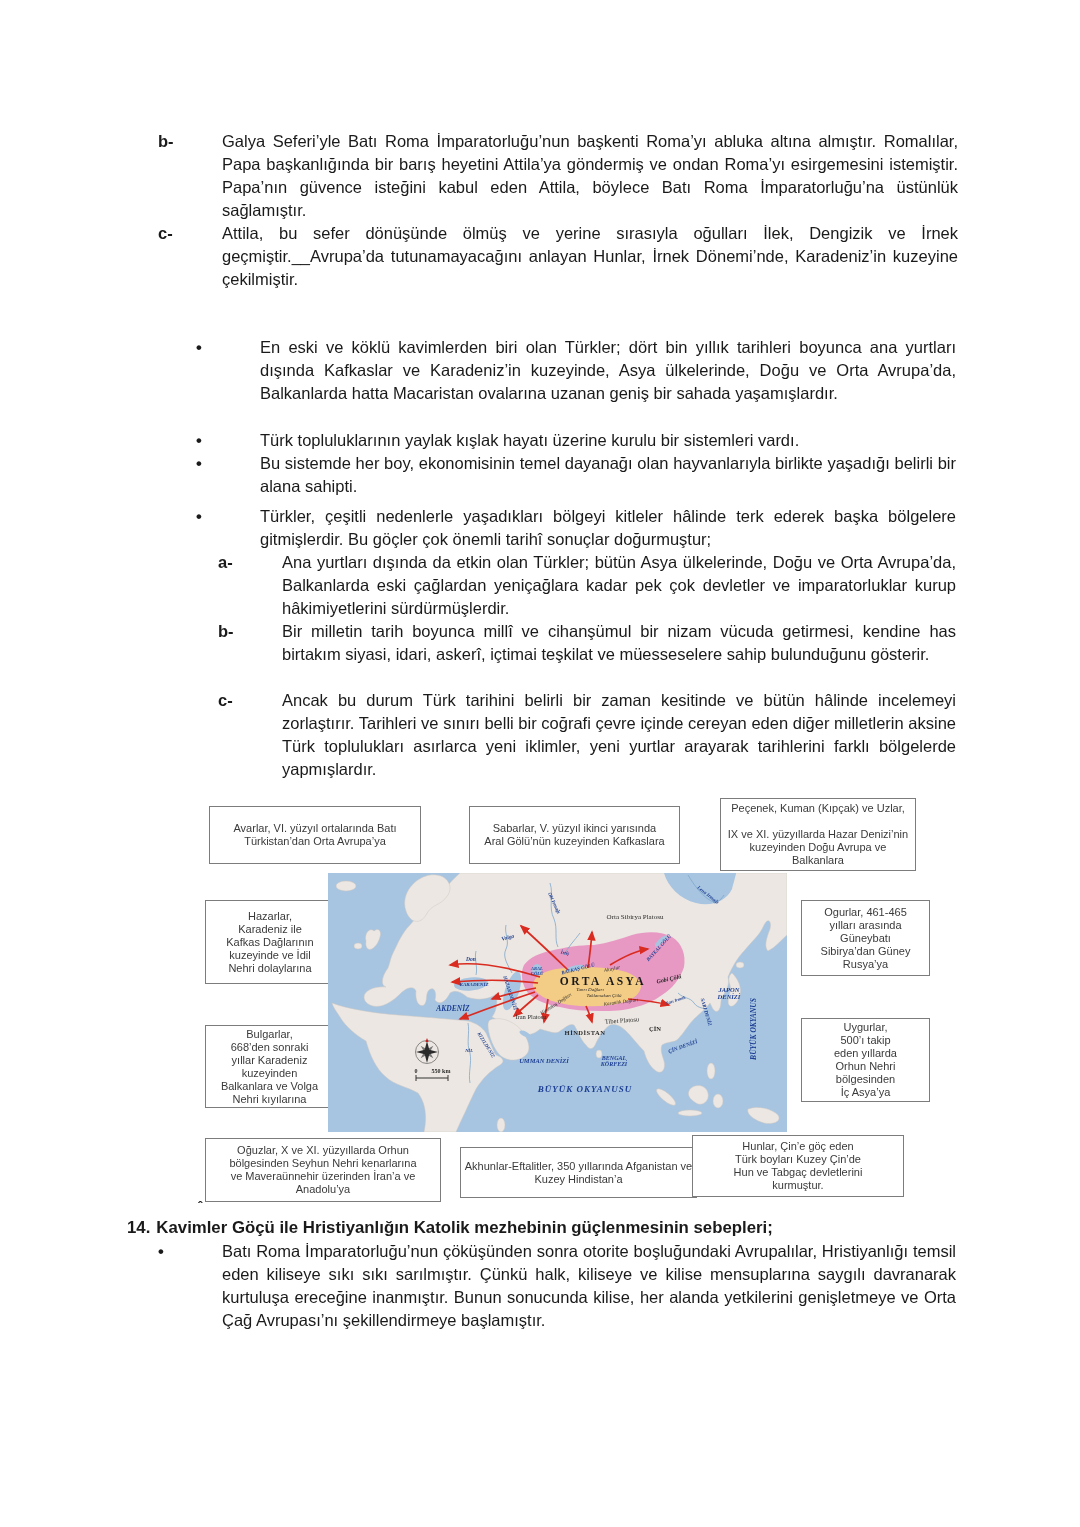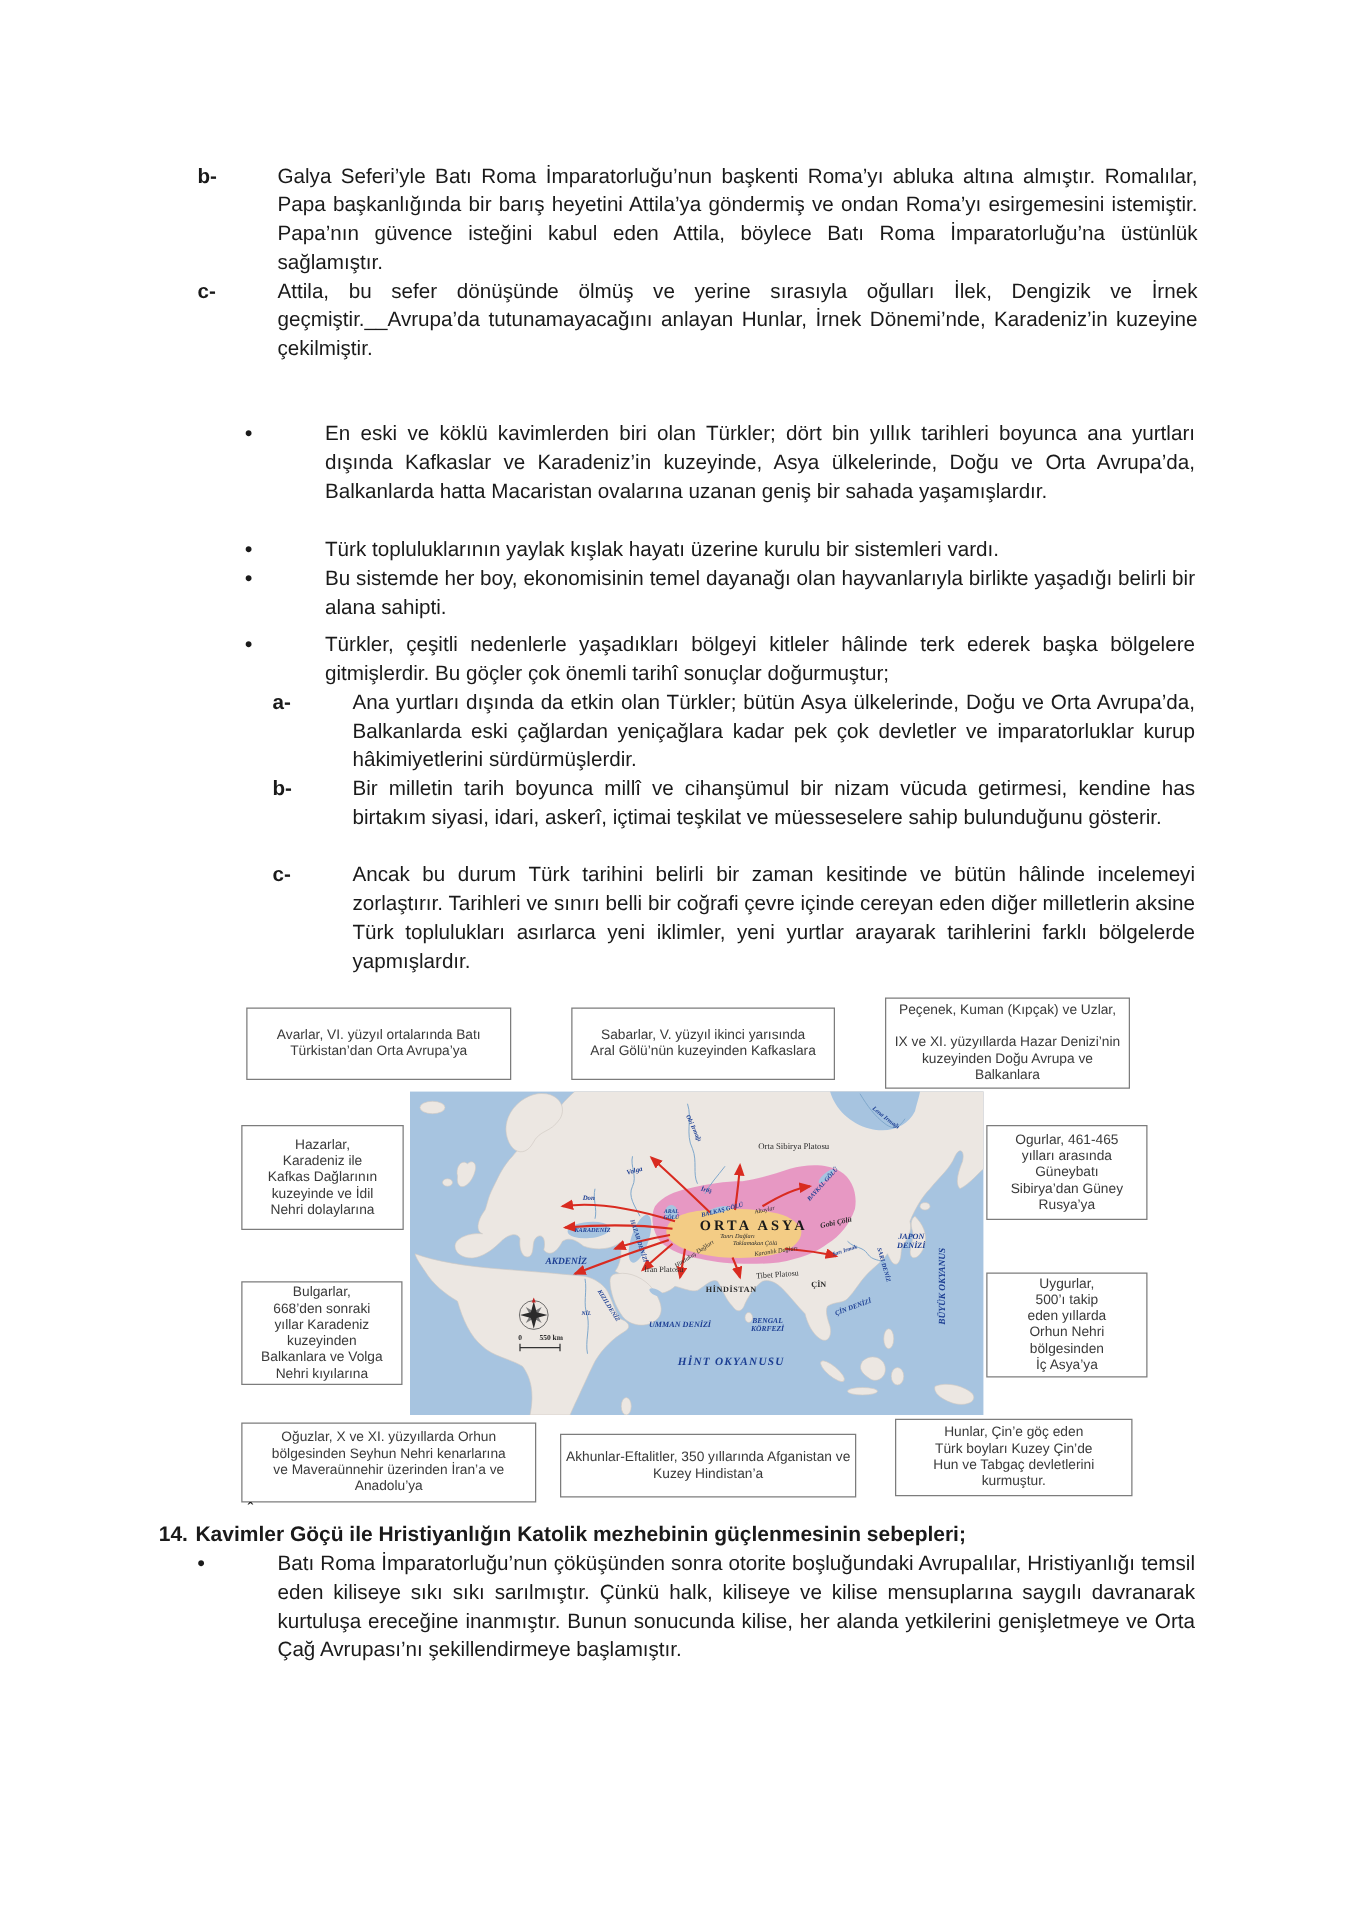--- a/index.html
+++ b/index.html
@@ -8,21 +8,21 @@
         font-family:"Liberation Sans", sans-serif;color:#1a1a1a;}
   .para{position:absolute;display:flex;font-size:16.5px;line-height:23px;}
   .para .mk{flex:0 0 33px;font-weight:bold;}
   .para .mk.dot{font-weight:bold;}
   .para .tx{flex:1;text-align:justify;margin-left:31px;}
   .hd{position:absolute;left:127px;width:840px;font-weight:bold;font-size:16.8px;line-height:23px;}
   .hd .num{margin-right:6px;}
   
   .figbox{position:absolute;background:#ffffff;border:1.5px solid #7c7c7c;display:flex;
           align-items:center;justify-content:center;text-align:center;
-          font-size:11px;line-height:13px;color:#3a3a3a;white-space:pre-line;padding:3px;box-sizing:border-box;}
+          font-size:11px;line-height:13px;color:#3a3a3a;white-space:pre-line;padding:3px;box-sizing:border-box;margin-left:12px;}
   
   .map{position:absolute;left:328px;top:873px;width:459px;height:259px;overflow:hidden;}
   .map svg{position:absolute;left:0;top:0;}
   .ml{position:absolute;transform:translate(-50%,-50%);white-space:pre-line;text-align:center;
       font-family:"Liberation Serif", serif;pointer-events:none;line-height:1.05;}
   .wl{color:#1d3f93;font-style:italic;font-weight:bold;}
   .ll{color:#2b2b2b;}
   .caret{position:absolute;font-weight:bold;font-size:13px;color:#1a1a1a;}
 </style>
 </head>
@@ -101,21 +101,21 @@
 eden yıllarda
 Orhun Nehri
 bölgesinden
 İç Asya’ya</div>
   <div class="figbox" style="left:193px;top:1138px;width:236px;height:64px">Oğuzlar, X ve XI. yüzyıllarda Orhun
 bölgesinden Seyhun Nehri kenarlarına
 ve Maveraünnehir üzerinden İran’a ve
 Anadolu’ya</div>
   <div class="figbox" style="left:448px;top:1147px;width:237px;height:51px">Akhunlar-Eftalitler, 350 yıllarında Afganistan ve
 Kuzey Hindistan’a</div>
-  <div class="figbox" style="left:716px;top:1135px;width:190px;height:62px">Hunlar, Çin’e göç eden
+  <div class="figbox" style="left:680px;top:1135px;width:212px;height:62px">Hunlar, Çin’e göç eden
 Türk boyları Kuzey Çin’de
 Hun ve Tabgaç devletlerini
 kurmuştur.</div>
 
   <div class="map">
     <svg width="459" height="259" viewBox="0 0 459 259">
       <defs>
         <marker id="arw" markerWidth="8" markerHeight="8" refX="5" refY="2.5" orient="auto">
           <path d="M0,0 L6,2.5 L0,5 Z" fill="#d92b20"></path>
         </marker>
@@ -249,21 +249,21 @@
     <div class="ml ll" style="left:341px;top:106px;font-size:6px;font-style:italic;font-weight:bold;white-space:nowrap;transform:translate(-50%,-50%) rotate(-12deg)">Gobi Çölü</div>
     <div class="ml wl" style="left:348px;top:128px;font-size:4.5px;white-space:nowrap;transform:translate(-50%,-50%) rotate(-18deg)">Sarı Irmak</div>
     <div class="ml wl" style="left:401px;top:121px;font-size:6.5px">JAPON
 DENİZİ</div>
     <div class="ml wl" style="left:378px;top:139px;font-size:5px;white-space:nowrap;transform:translate(-50%,-50%) rotate(74deg)">SARI DENİZ</div>
     <div class="ml wl" style="left:355px;top:174px;font-size:5.5px;white-space:nowrap;transform:translate(-50%,-50%) rotate(-20deg)">ÇİN DENİZİ</div>
     <div class="ml wl" style="left:426px;top:156px;font-size:7.5px;white-space:nowrap;transform:translate(-50%,-50%) rotate(-90deg)">BÜYÜK OKYANUS</div>
     <div class="ml wl" style="left:216px;top:188px;font-size:6.5px;white-space:nowrap">UMMAN DENİZİ</div>
     <div class="ml wl" style="left:286px;top:188px;font-size:6px">BENGAL
 KÖRFEZİ</div>
-    <div class="ml wl" style="left:257px;top:217px;font-size:9px;letter-spacing:1px;white-space:nowrap">HİNT OKYANUSU</div>
+    <div class="ml wl" style="left:257px;top:217px;font-size:9px;letter-spacing:1px;white-space:nowrap">BÜYÜK OKYANUSU</div>
     <div class="ml wl" style="left:158px;top:172px;font-size:5px;white-space:nowrap;transform:translate(-50%,-50%) rotate(58deg)">KIZILDENİZ</div>
     <div class="ml wl" style="left:141px;top:178px;font-size:4.5px;white-space:nowrap">NİL</div>
     <div class="ml wl" style="left:180px;top:65px;font-size:5.5px;white-space:nowrap;transform:translate(-50%,-50%) rotate(-15deg)">Volga</div>
     <div class="ml wl" style="left:143px;top:87px;font-size:5.5px;white-space:nowrap">Don</div>
     <div class="ml wl" style="left:237px;top:80px;font-size:5px;white-space:nowrap;transform:translate(-50%,-50%) rotate(10deg)">İrtiş</div>
     <div class="ml wl" style="left:226px;top:30px;font-size:5px;white-space:nowrap;transform:translate(-50%,-50%) rotate(65deg)">Obi Irmağı</div>
     <div class="ml wl" style="left:380px;top:22px;font-size:5px;white-space:nowrap;transform:translate(-50%,-50%) rotate(38deg)">Lena Irmağı</div>
     <div class="ml ll" style="left:88px;top:198px;font-size:6px;font-weight:bold;white-space:nowrap">0</div>
     <div class="ml ll" style="left:113px;top:198px;font-size:6px;font-weight:bold;white-space:nowrap">550 km</div>
   </div>

